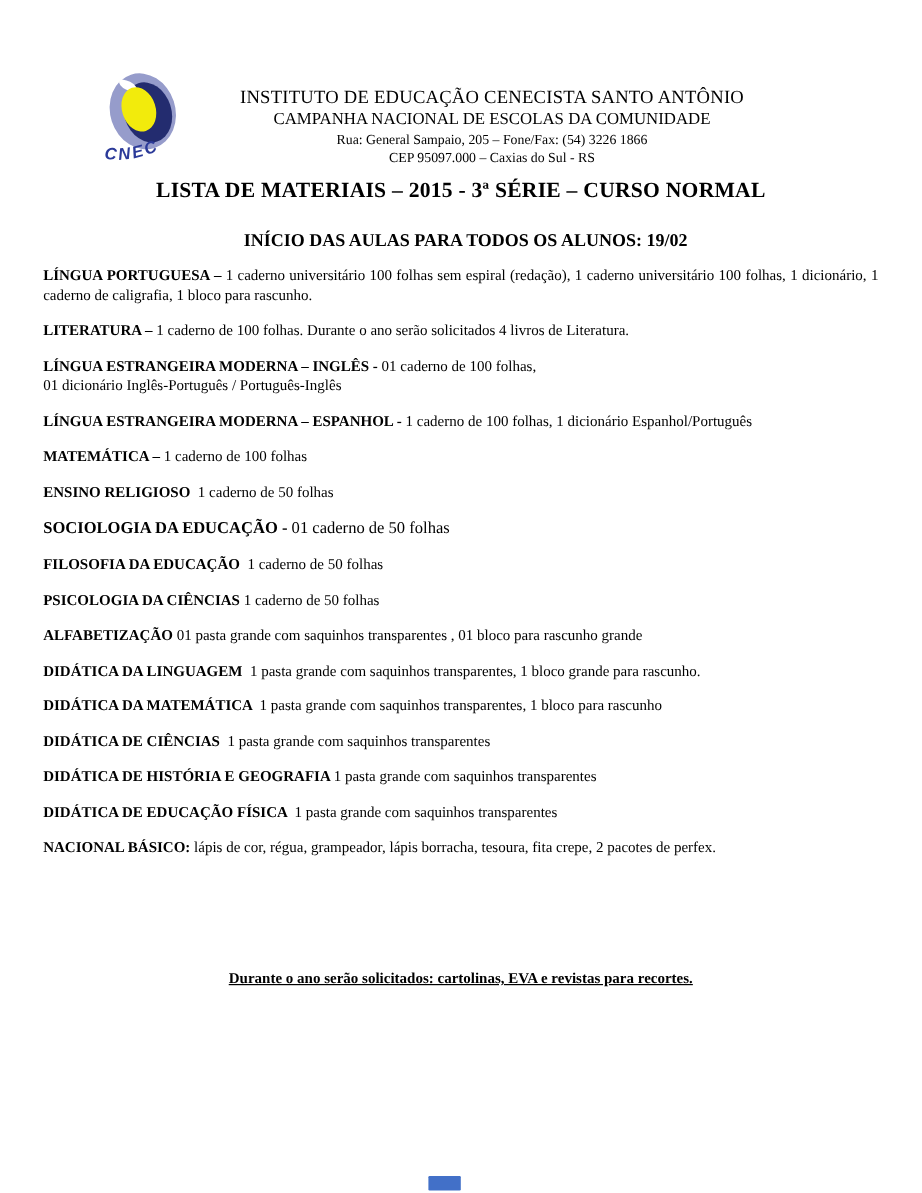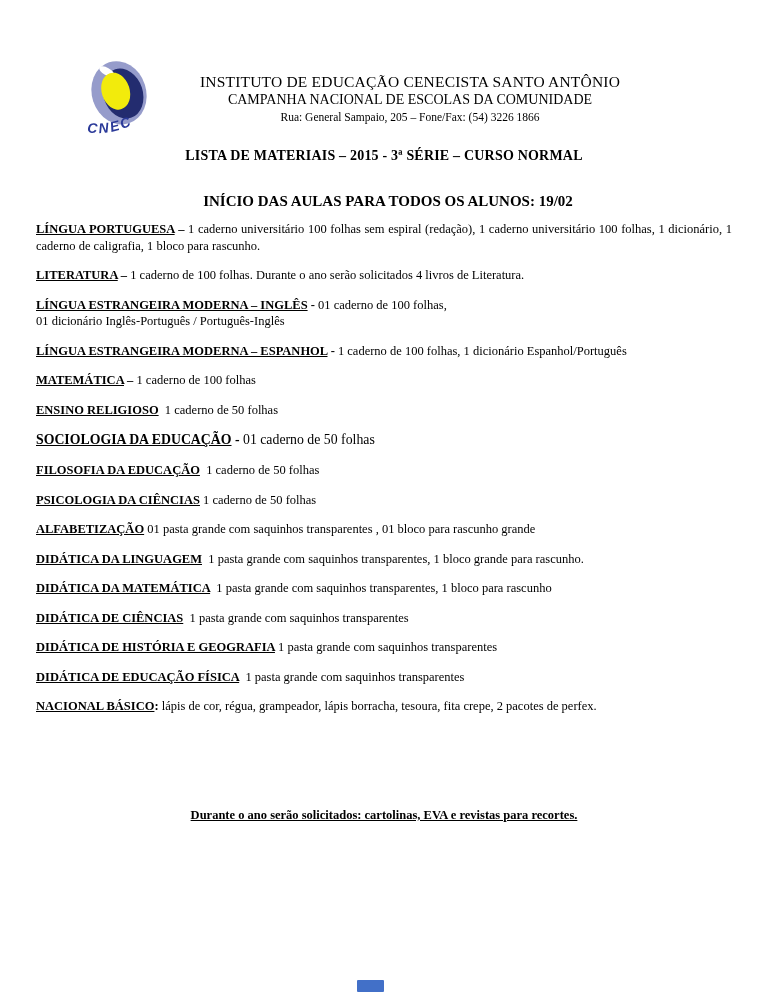--- a/index.html
+++ b/index.html
@@ -13,29 +13,29 @@
   }
   
   .logo{position:absolute;left:82px;top:56px;width:74px;height:90px;}
   .head-text{position:absolute;left:150px;top:72px;width:520px;text-align:center;}
   .head-line1{font-size:15.5px;line-height:1.25;letter-spacing:.2px;}
   .head-line2{font-size:14px;line-height:1.3;}
   .head-line3{font-size:11.5px;line-height:1.35;}
   .head-line4{font-size:11.5px;line-height:1.35;}
   
   .title{position:absolute;top:148px;left:0;width:100%;margin:0;
-         text-align:center;font-size:14px;font-weight:bold;letter-spacing:.2px;}
+         text-align:center;font-size:18px;font-weight:bold;letter-spacing:.2px;}
   .subtitle{position:absolute;top:189px;left:0;width:100%;margin:4px;
             text-align:center;font-size:15px;font-weight:bold;}
   
   .list{position:absolute;top:221px;left:36px;width:696px;}
   .item{margin:0 0 13px 0;font-size:12.5px;line-height:1.32;}
   .item.justify{text-align:justify;}
   .item.large{font-size:13.8px;}
-  .subject{font-weight:bold;text-decoration:underline;}
+  .subject{font-weight:bold;}
   .sep{font-weight:bold;white-space:pre;}
   .line2{display:block;}
   
   .footer-note{position:absolute;top:808px;left:0;width:100%;margin:0;
                text-align:center;font-size:12.5px;font-weight:bold;text-decoration:underline;}
   .bottom-mark{position:absolute;left:357px;top:980px;width:27px;height:12px;border-radius:1px;}
   .logo-text{font:italic 700 17px "Liberation Sans", sans-serif;letter-spacing:2.5px;}
 </style>
 </head>
 <body>
@@ -52,20 +52,21 @@
     <ellipse cx="41" cy="38" rx="17" ry="23" transform="rotate(-18 41 38)" fill="#F2EB0C"></ellipse>
     <text class="logo-text" fill="#2B3A99">
       <textPath href="#cnecArc">CNEC</textPath>
     </text>
   </svg>
 
   <div class="head-text">
     <div class="head-line1">INSTITUTO DE EDUCAÇÃO CENECISTA SANTO ANTÔNIO</div>
     <div class="head-line2">CAMPANHA NACIONAL DE ESCOLAS DA COMUNIDADE</div>
     <div class="head-line3">Rua: General Sampaio, 205 – Fone/Fax: (54) 3226 1866</div>
+    <div class="head-line4">CEP 95097.000 – Caxias do Sul - RS</div>
   </div>
 
   <h1 class="title">LISTA DE MATERIAIS – 2015 - 3ª SÉRIE – CURSO NORMAL</h1>
   <h2 class="subtitle">INÍCIO DAS AULAS PARA TODOS OS ALUNOS: 19/02</h2>
 
   <div class="list">
 
       <p class="item justify">
         <span class="subject">LÍNGUA PORTUGUESA</span><span class="sep"> – </span><span class="details">1 caderno universitário 100 folhas sem espiral (redação), 1 caderno universitário 100 folhas, 1 dicionário, 1 caderno de caligrafia, 1 bloco para rascunho.</span><span class="line2"></span>
       </p>

